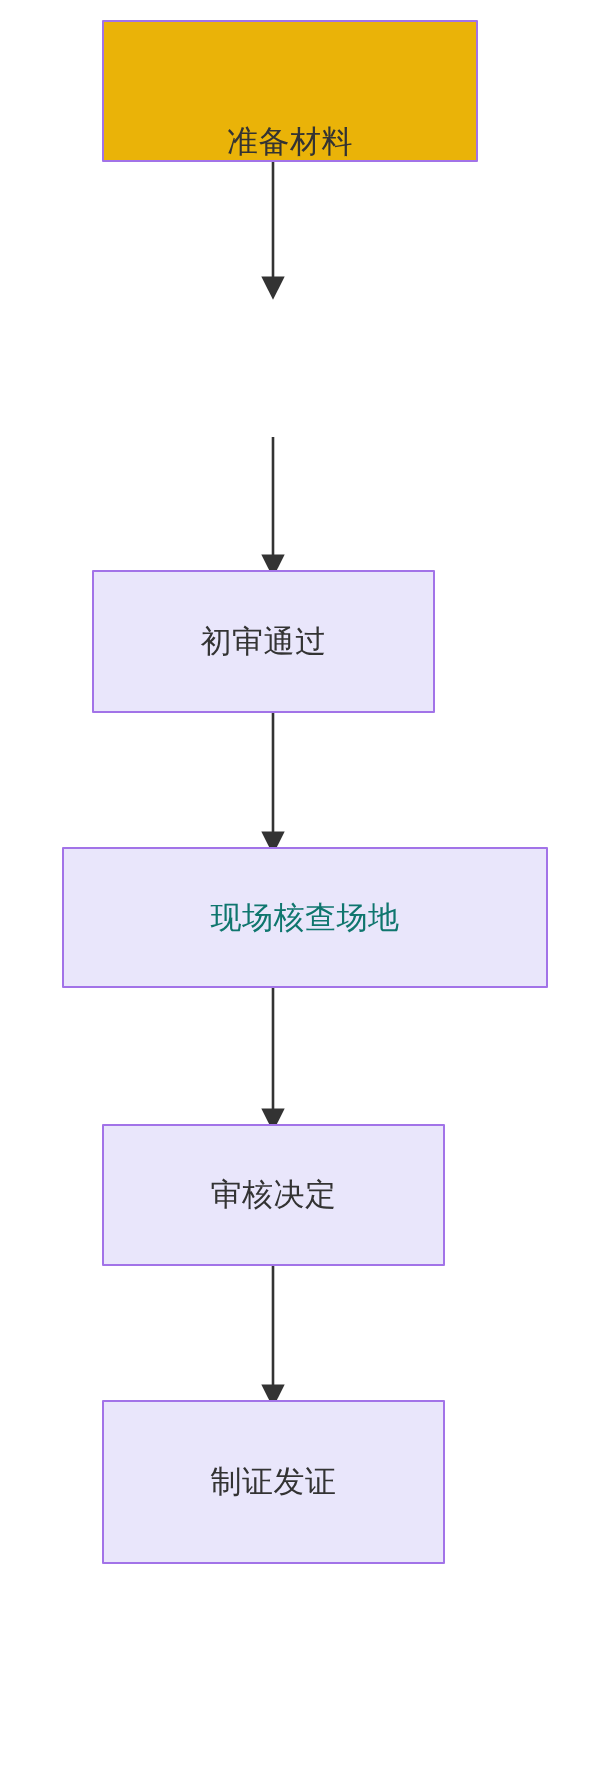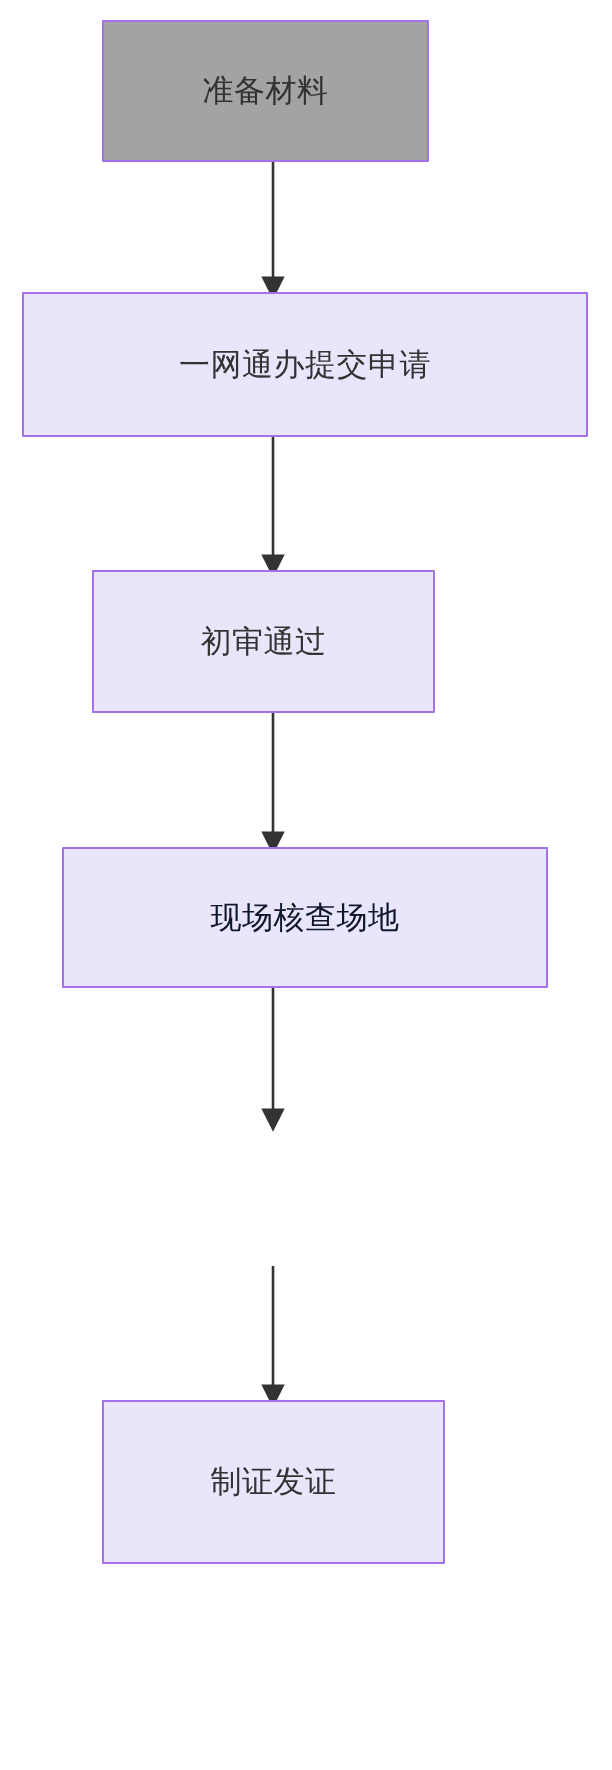--- a/index.html
+++ b/index.html
@@ -60,34 +60,34 @@
     </defs>
     <g id="edges-group">
         <line x1="273" y1="162" x2="273" y2="279" stroke="#333333" stroke-width="2.6" marker-end="url(#arrowhead)"></line>
         <line x1="273" y1="437" x2="273" y2="557" stroke="#333333" stroke-width="2.6" marker-end="url(#arrowhead)"></line>
         <line x1="273" y1="713" x2="273" y2="834" stroke="#333333" stroke-width="2.6" marker-end="url(#arrowhead)"></line>
         <line x1="273" y1="988" x2="273" y2="1111" stroke="#333333" stroke-width="2.6" marker-end="url(#arrowhead)"></line>
         <line x1="273" y1="1266" x2="273" y2="1387" stroke="#333333" stroke-width="2.6" marker-end="url(#arrowhead)"></line>
       </g>
   </svg>
 
-  <div class="node" style="left: 102px; top: 20px; width: 327px; height: 142px; background: #a3a3a3; border-color: rgb(162, 115, 232);">
+  <div class="node" style="left: 102px; top: 20px; width: 376px; height: 142px; background: #eab308; border-color: rgb(162, 115, 232); align-items: flex-end;">
     <span class="node-label" style="color: rgb(51, 51, 51);">准备材料</span>
   </div>
 
-  <div class="node" style="left: 22px; top: 292px; width: 566px; height: 145px; background: rgb(233, 230, 251); border-color: rgb(162, 115, 232);">
-    <span class="node-label" style="color: rgb(51, 51, 51);">一网通办提交申请</span>
-  </div>
 
   <div class="node" style="left: 92px; top: 570px; width: 343px; height: 143px; background: rgb(233, 230, 251); border-color: rgb(162, 115, 232);">
     <span class="node-label" style="color: rgb(51, 51, 51);">初审通过</span>
   </div>
 
   <div class="node" style="left: 62px; top: 847px; width: 486px; height: 141px; background: rgb(233, 230, 251); border-color: rgb(162, 115, 232);">
-    <span class="node-label" style="color: #0f172a;">现场核查场地</span>
+    <span class="node-label" style="color: #0f766e;">现场核查场地</span>
   </div>
 
+  <div class="node" style="left: 102px; top: 1124px; width: 343px; height: 142px; background: rgb(233, 230, 251); border-color: rgb(162, 115, 232);">
+    <span class="node-label" style="color: rgb(51, 51, 51);">审核决定</span>
+  </div>
 
   <div class="node" style="left: 102px; top: 1400px; width: 343px; height: 164px; background: rgb(233, 230, 251); border-color: rgb(162, 115, 232);">
     <span class="node-label" style="color: rgb(51, 51, 51);">制证发证</span>
   </div>
 
 </div>
 
 </body></html>

